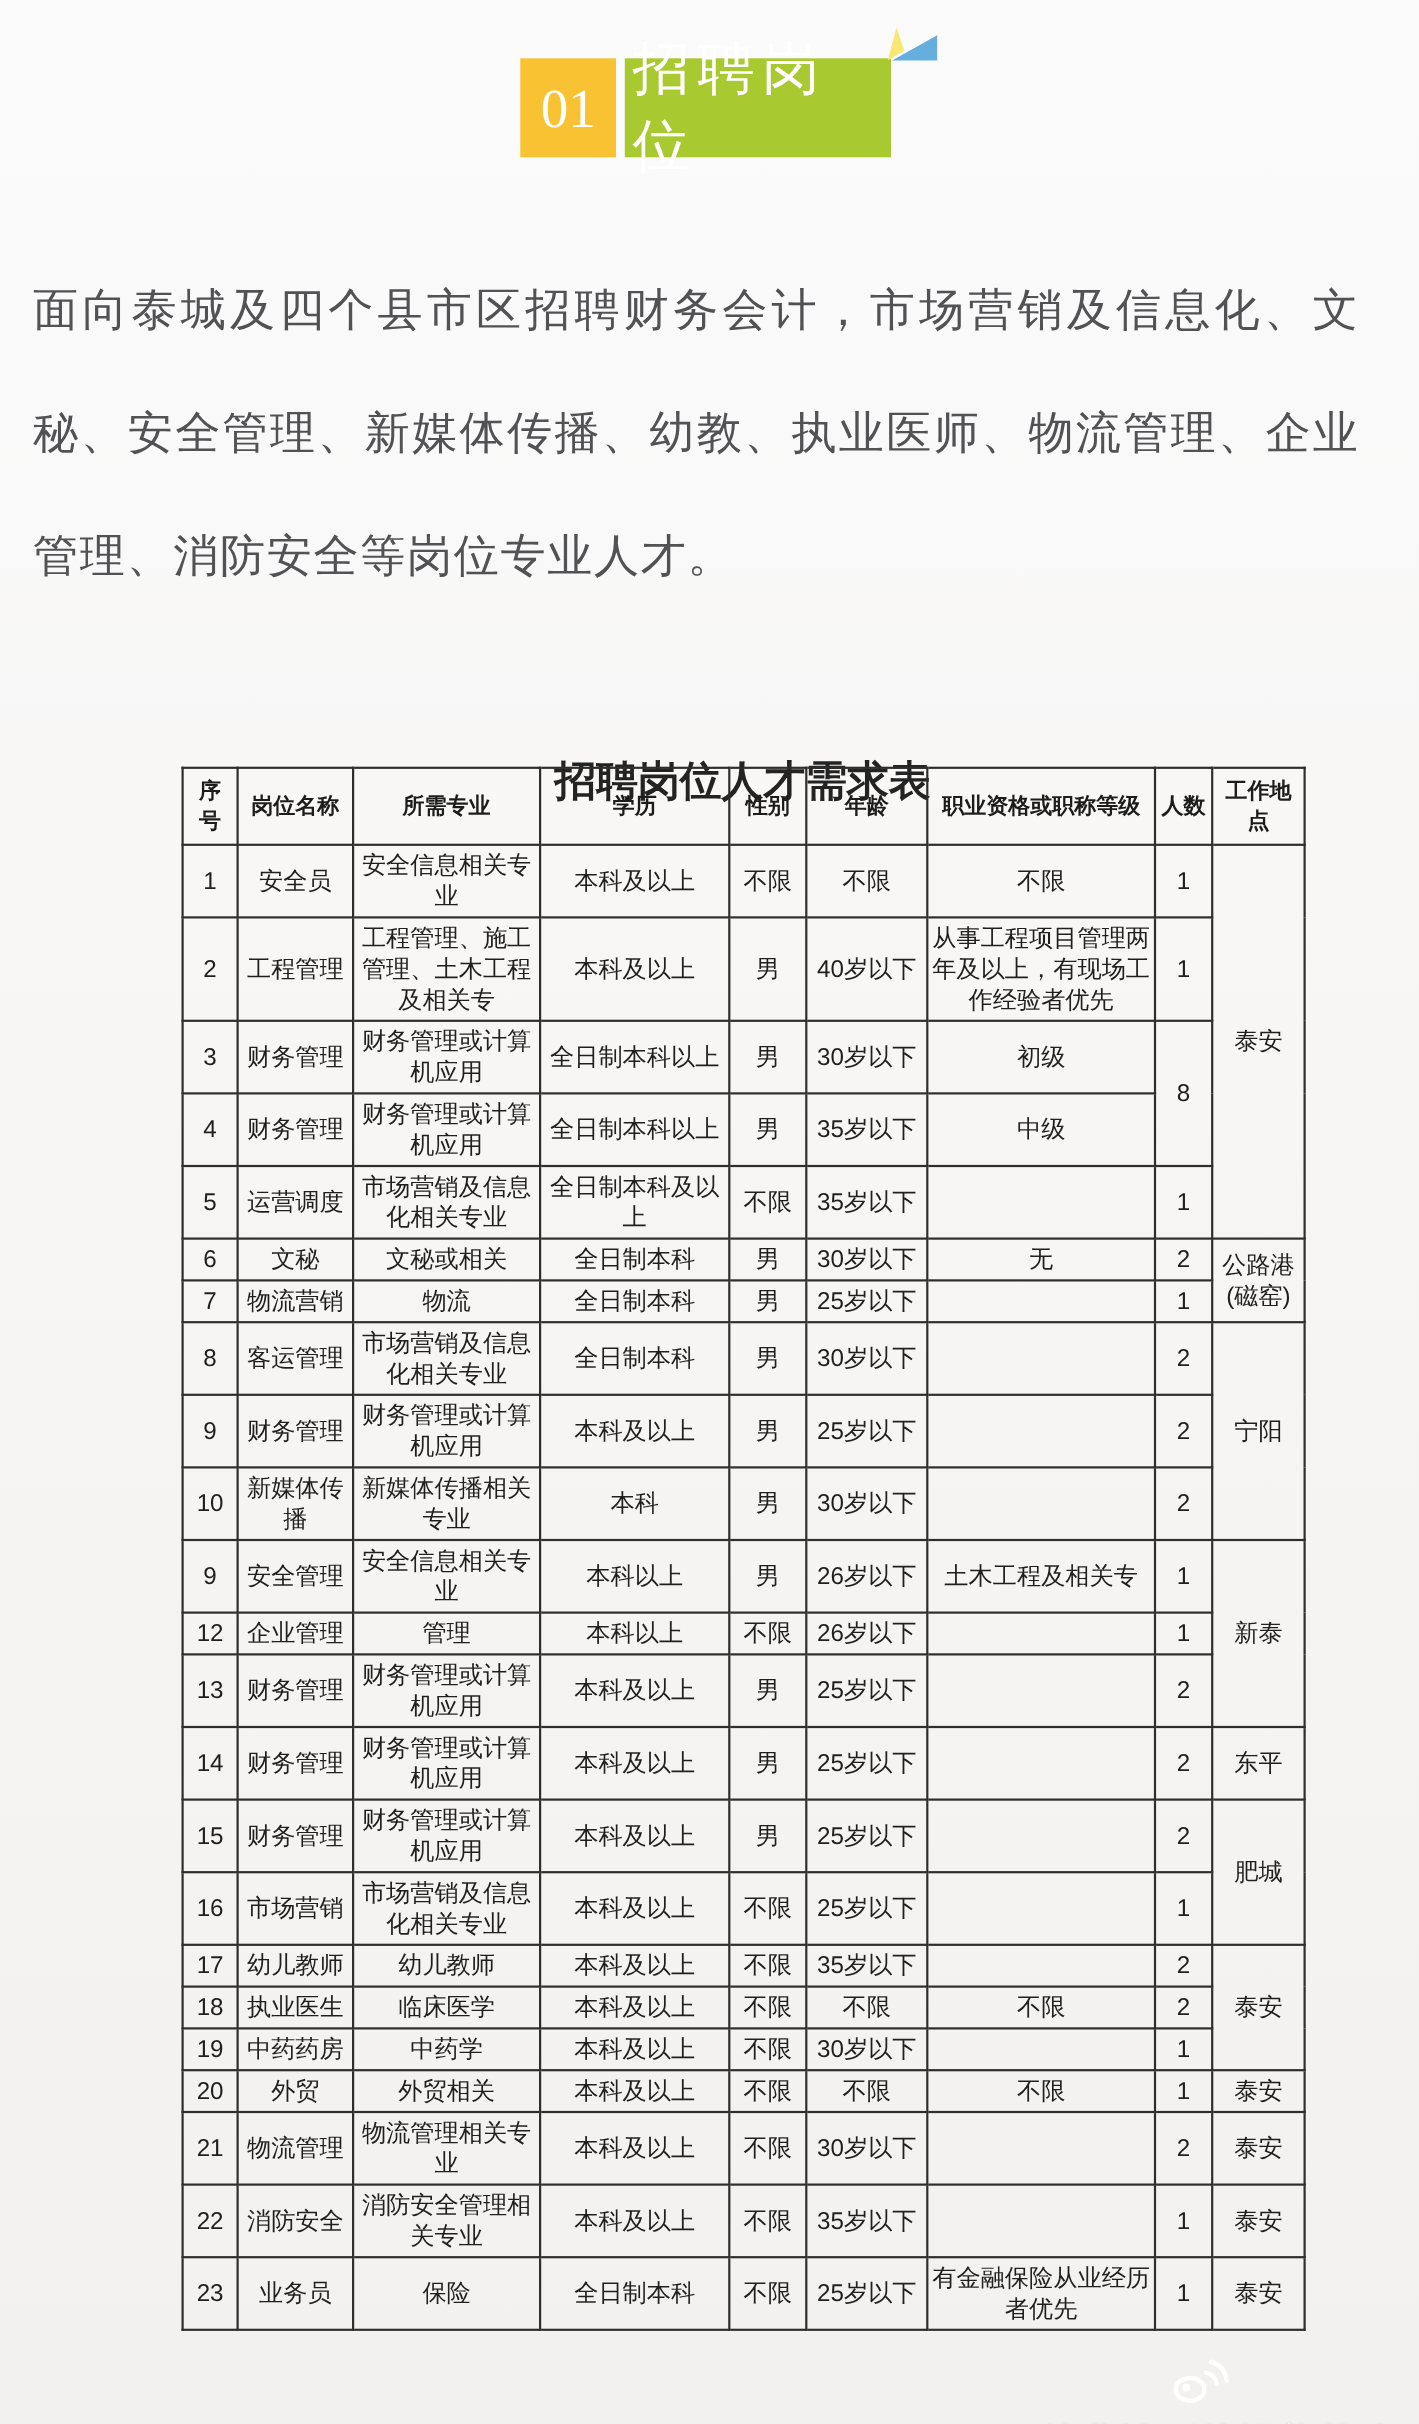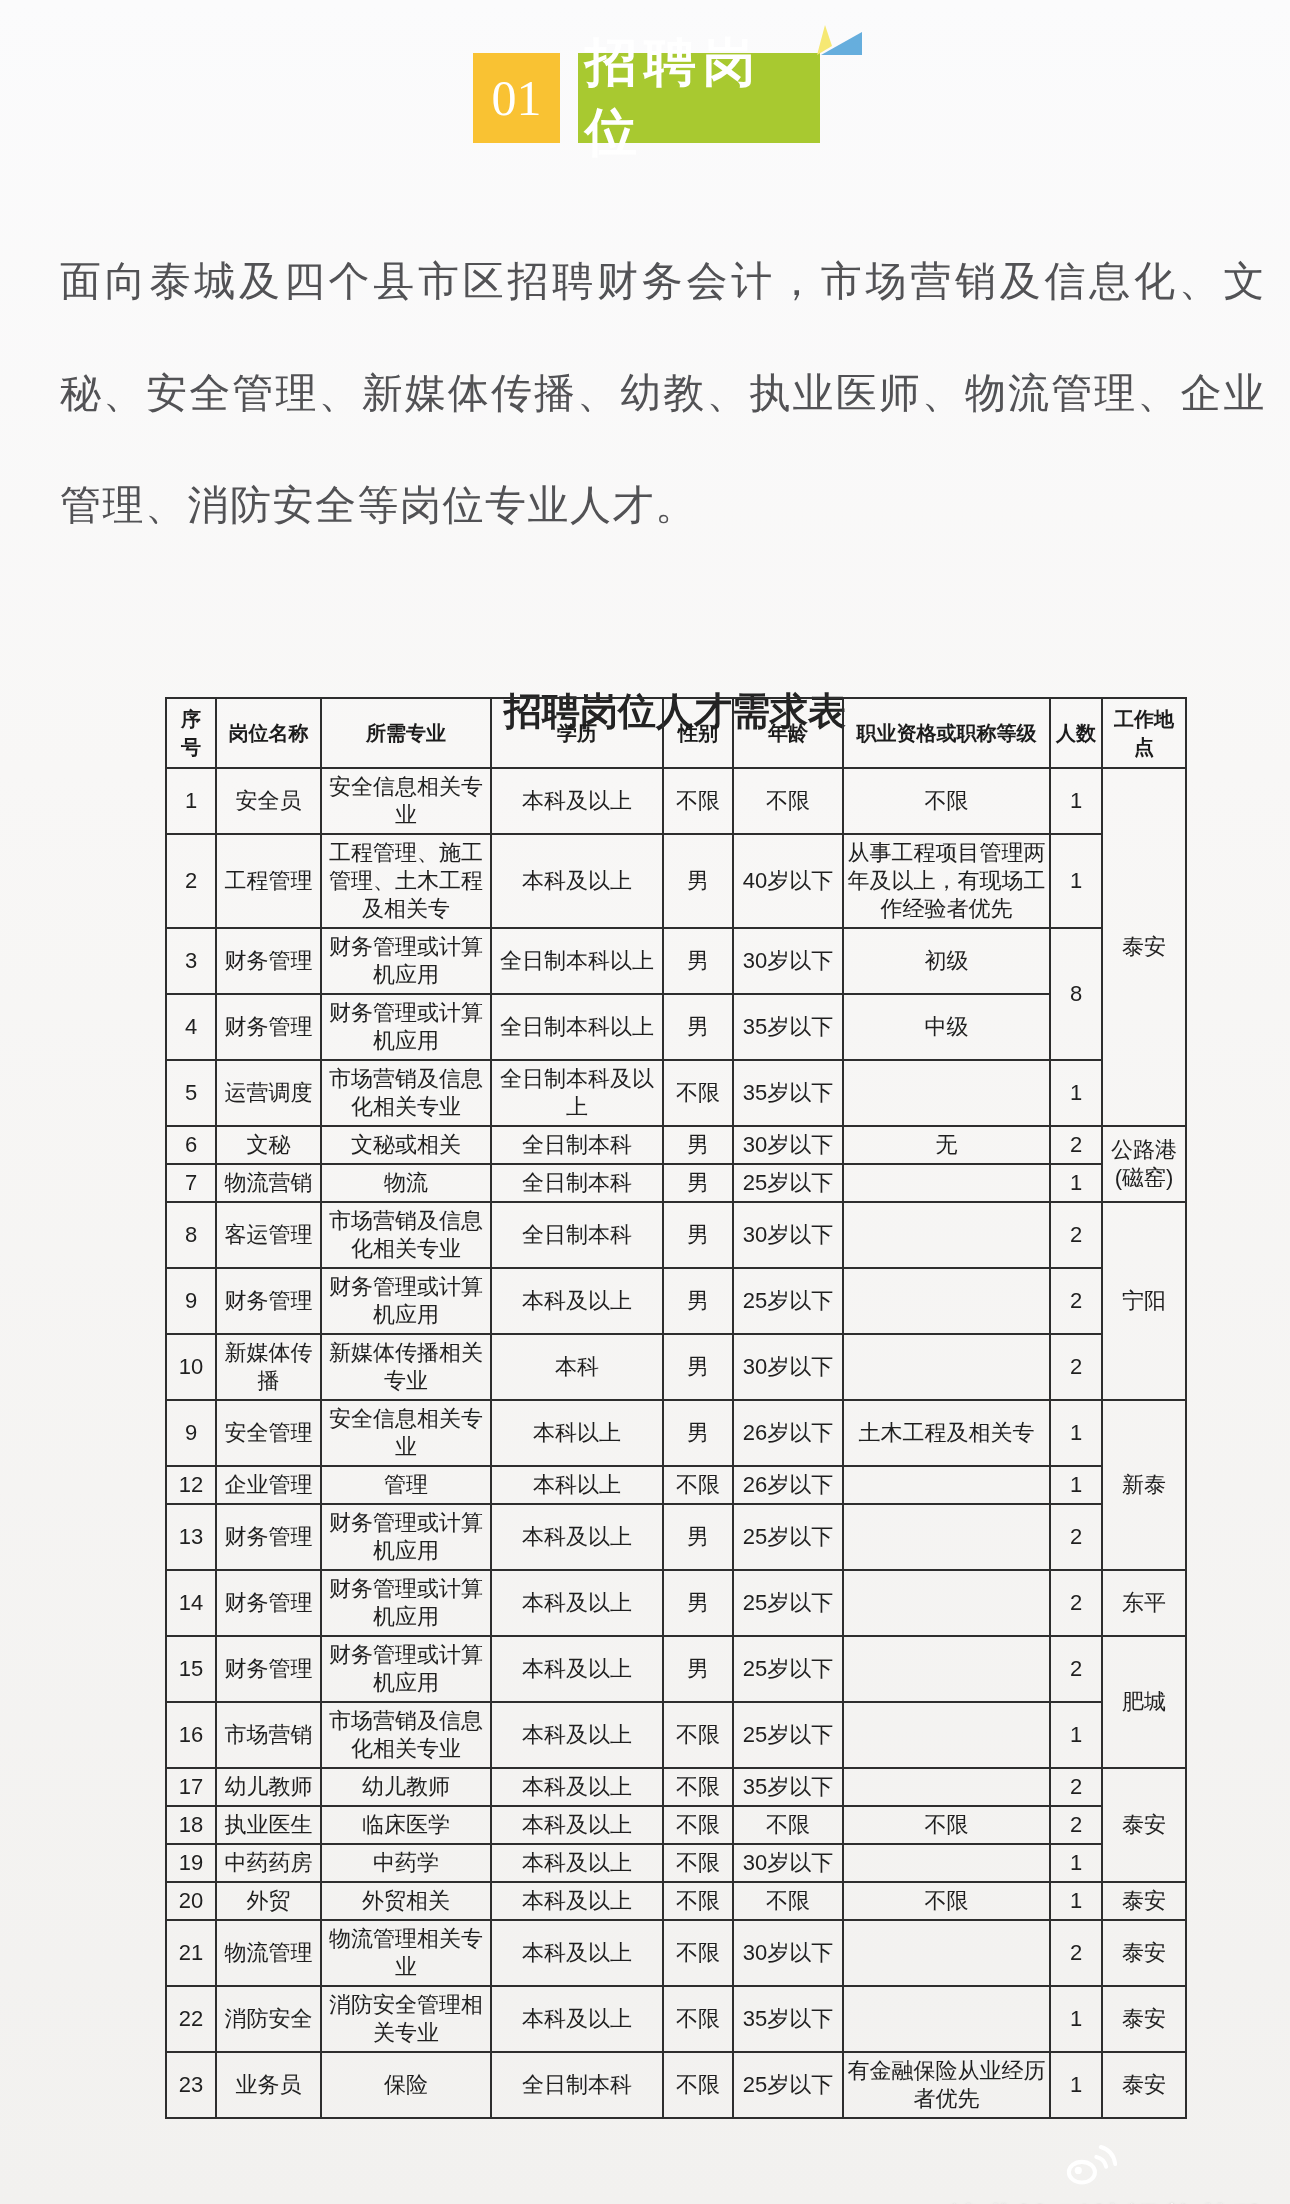--- a/index.html
+++ b/index.html
@@ -32,44 +32,44 @@
     font-weight: normal;
     font-size: 50px;
     display: flex;
     align-items: center;
     justify-content: center;
   }
   .badge-title {
     position: relative;
     width: 242px;
     height: 90px;
-    margin-left: 18px;
+    margin-left: 8px;
     background: #a8c930;
     color: #ffffff;
-    font-weight: bold;
+    font-weight: normal;
     font-size: 52px;
     letter-spacing: 7px;
     display: flex;
     align-items: center;
     justify-content: center;
     padding-left: 7px; 
   }
   .badge-tris {
     position: absolute;
     top: -29px;
     right: -44px;
     width: 50px;
     height: 32px;
   }
 
   
   .intro {
     position: absolute;
     top: 225px;
-    left: 60px;
+    left: 30px;
     width: 1206px;
     font-size: 41px;
     line-height: 112px;
     letter-spacing: 1.5px;
     color: #525255;
     text-align: justify;
   }
 
   
   .table-title {

